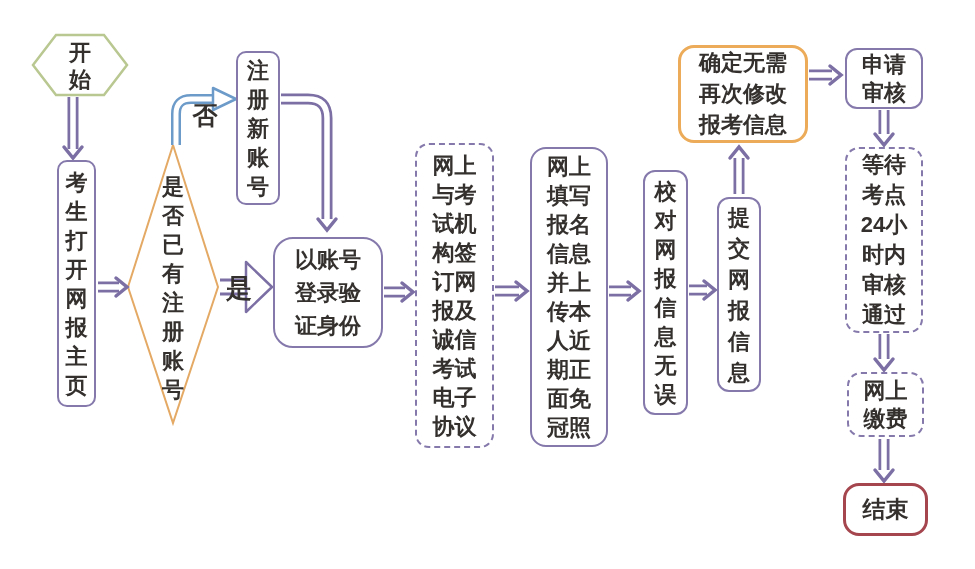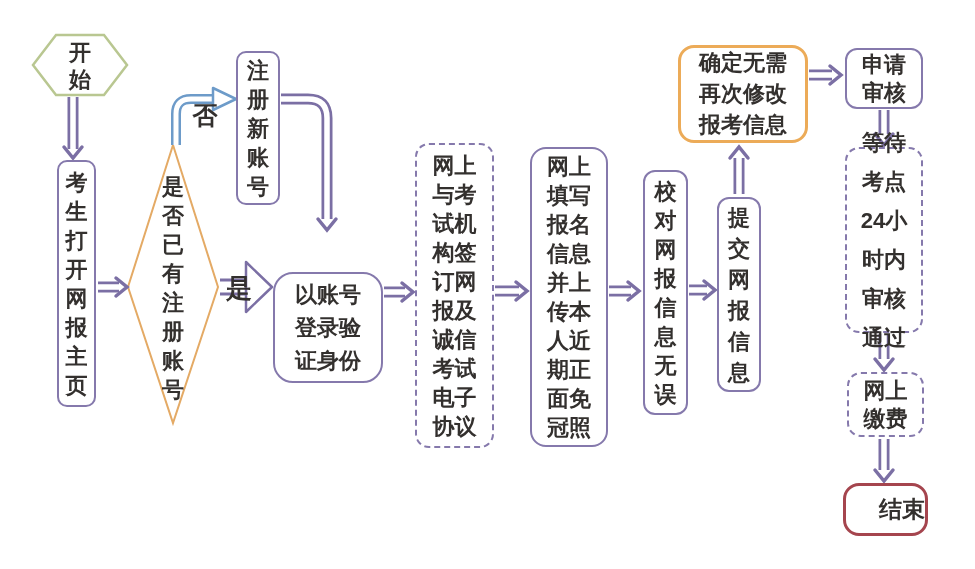--- a/index.html
+++ b/index.html
@@ -39,30 +39,30 @@
   .freetext{
     position:absolute;color:var(--text);font-weight:600;font-size:22px;
     text-align:center;display:flex;align-items:center;justify-content:center;
     white-space:pre-line;
   }
   .edge-label{position:absolute;color:var(--text);font-weight:700;
     display:flex;align-items:center;justify-content:center;}
   
   #n-open    {left:57px;  top:160px; width:39px;  height:247px; line-height:29px; border-radius:10px;}
   #n-register{left:236px; top:51px;  width:44px;  height:154px; line-height:29px; border-radius:10px;}
-  #n-login   {left:273px; top:237px; width:110px; height:111px; line-height:33px; border-radius:20px;margin-top:35px;}
+  #n-login   {left:273px; top:237px; width:110px; height:111px; line-height:33px; border-radius:20px;}
   #n-sign    {left:415px; top:143px; width:79px;  height:305px; line-height:29px; border-radius:14px;}
   #n-fill    {left:530px; top:147px; width:78px;  height:300px; line-height:29px; border-radius:16px;}
   #n-check   {left:643px; top:170px; width:45px;  height:245px; line-height:29px; border-radius:12px;}
   #n-submit  {left:717px; top:197px; width:44px;  height:195px; line-height:31px; border-radius:12px;}
   #n-confirm {left:678px; top:45px;  width:130px; height:98px;  line-height:31px;align-items:flex-end;}
   #n-apply   {left:845px; top:48px;  width:78px;  height:61px;  line-height:28px;}
-  #n-wait    {left:845px; top:147px; width:78px;  height:186px; line-height:39px; border-radius:14px;}
+  #n-wait    {left:845px; top:147px; width:78px;  height:186px; line-height:30px; border-radius:14px;}
   #n-pay     {left:847px; top:372px; width:77px;  height:65px;  line-height:28px; border-radius:14px;}
-  #n-end     {left:843px; top:483px; width:85px;  height:53px;  font-size:23px;justify-content:flex-end;}
+  #n-end     {left:843px; top:483px; width:85px;  height:53px;  font-size:23px;}
   #t-start   {left:58px;  top:38px;  width:44px;  height:56px;  line-height:27px;}
   #t-diamond {left:150px; top:168px; width:46px;  height:240px; line-height:29px;}
   #l-no      {left:188px; top:100px; width:34px;  height:30px;  font-size:25px;}
   #l-yes     {left:222px; top:272px; width:34px;  height:32px;  font-size:26px;}
 </style>
 </head>
 <body>
 
 <div class="canvas">
 

